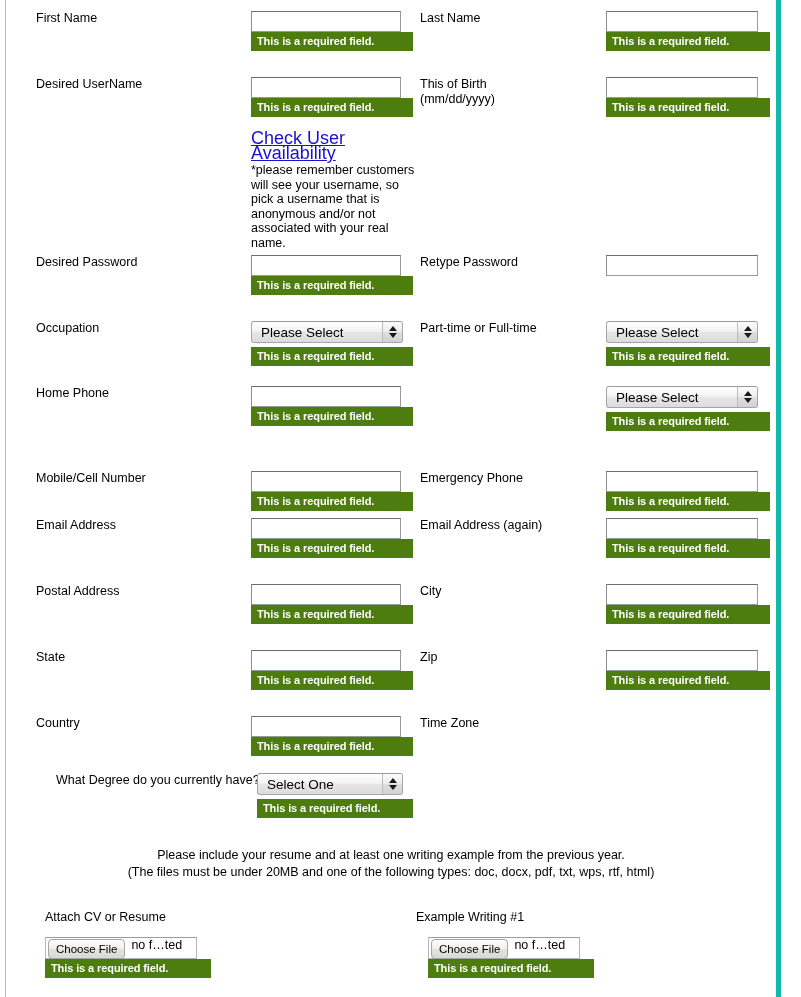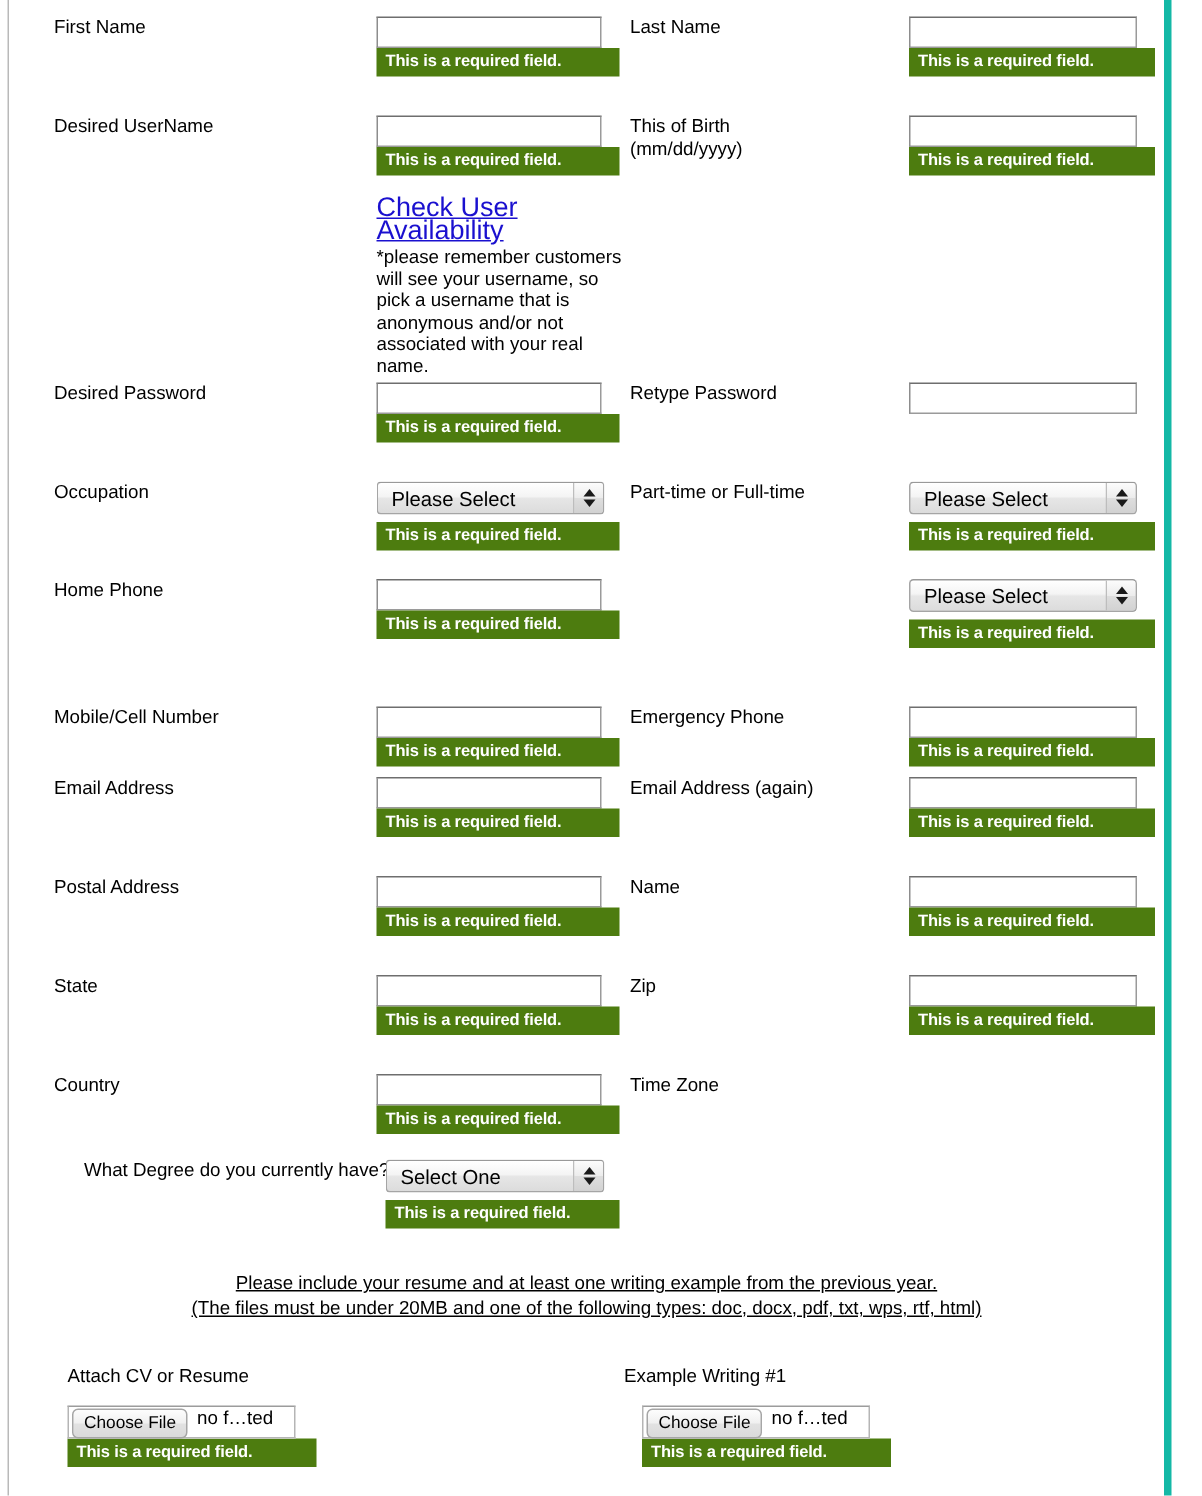--- a/index.html
+++ b/index.html
@@ -315,21 +315,21 @@
         <span class="err r">This is a required field.</span>
       </div>
     </div>
 
     <div class="row" style="position:absolute;top:584px;height:60px;">
       <div class="cell lbl lbl-left">Postal Address</div>
       <div class="cell ctl-left">
         <input class="tinput" type="text" value="" style="">
         <span class="err">This is a required field.</span>
       </div>
-      <div class="cell lbl lbl-right">Name</div>
+      <div class="cell lbl lbl-right">City</div>
       <div class="cell ctl-right">
         <input class="tinput wide" type="text" value="" style="">
         <span class="err r">This is a required field.</span>
       </div>
     </div>
 
     <div class="row" style="position:absolute;top:650px;height:60px;">
       <div class="cell lbl lbl-left">State</div>
       <div class="cell ctl-left">
         <input class="tinput" type="text" value="" style="">
@@ -355,21 +355,21 @@
       <div class="cell lbl" style="left:30px;width:225px;margin-left:20px;">What Degree do you currently have?</div>
       <div class="cell" style="left:251px;">
         <div class="sel" style="width:146px;">
           <span class="sel-txt">Select One</span>
           <span class="sel-arrows"></span>
         </div>
         <span class="err" style="width:156px;">This is a required field.</span>
       </div>
     </div>
 
-    <div class="note" style="top:847px;text-decoration:underline;">
+    <div class="note" style="top:847px;">
       <span>Please include your resume and at least one writing example from the previous year.</span>
       <span>(The files must be under 20MB and one of the following types: doc, docx, pdf, txt, wps, rtf, html)</span>
     </div>
 
     <div class="row" style="position:absolute;top:910px;height:80px;">
       <div class="cell lbl" style="left:39px;width:230px;">Attach CV or Resume</div>
       <div class="cell" style="left:39px;top:27px;">
         <div class="file-ctl">
           <span class="file-btn">Choose File</span>
           <span class="file-name">no f…ted</span>

